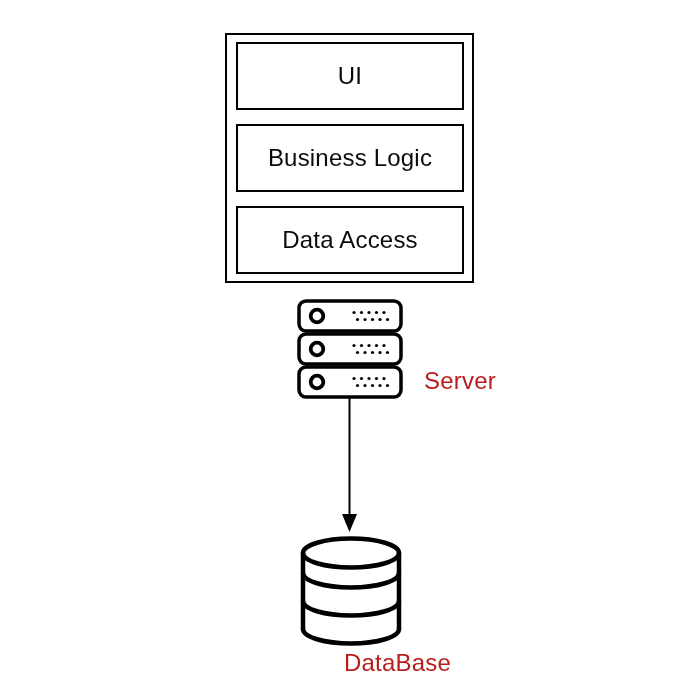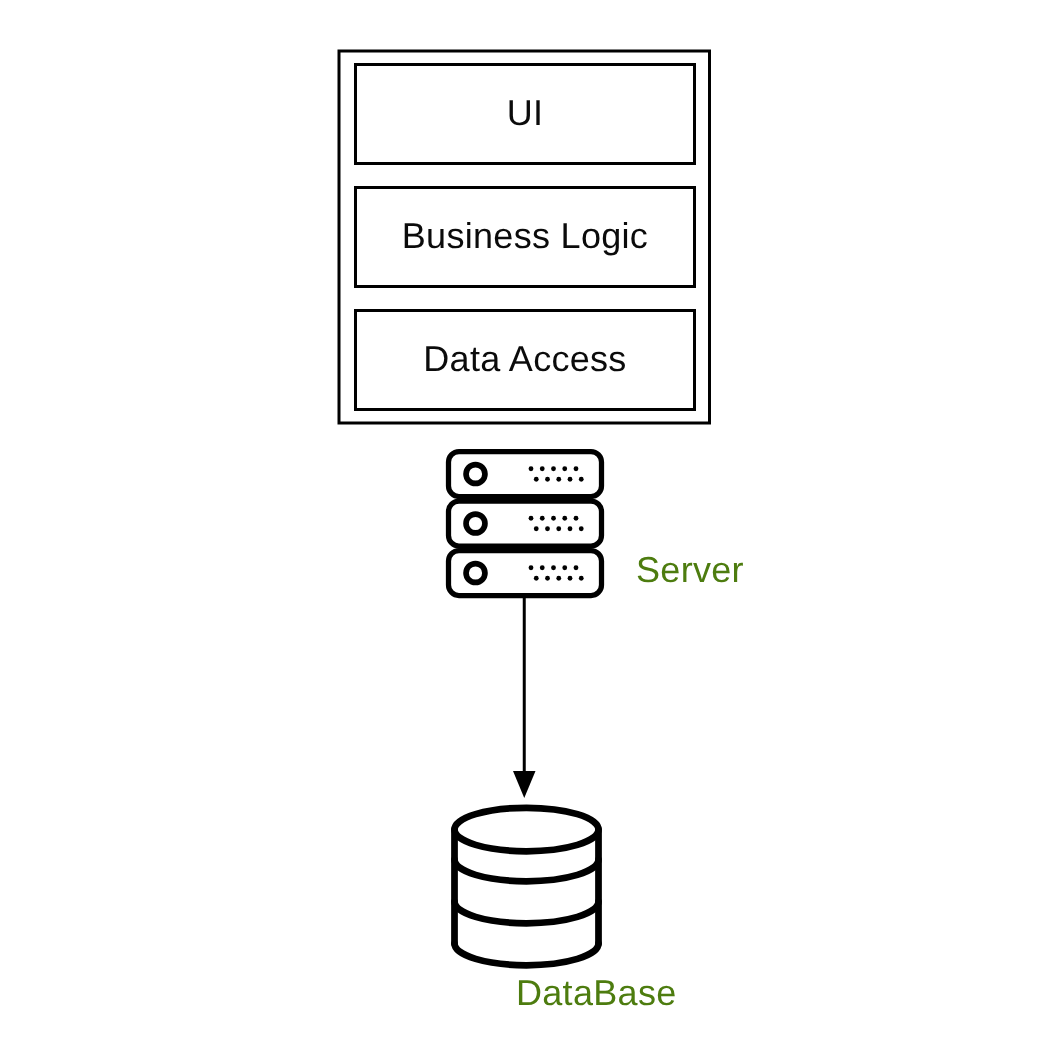--- a/index.html
+++ b/index.html
@@ -51,21 +51,21 @@
     left: 0;
     top: 0;
     width: 700px;
     height: 700px;
   }
   .node-label {
     position: absolute;
     font-size: 24px;
     line-height: 30px;
     letter-spacing: 0.2px;
-    color: #4d7c0f;
+    color: #b91c1c;
     white-space: nowrap;
   }
   .server-label {
     left: 424px;
     top: 366px;
   }
   .database-label {
     left: 251px;
     top: 648px;
     width: 200px;

